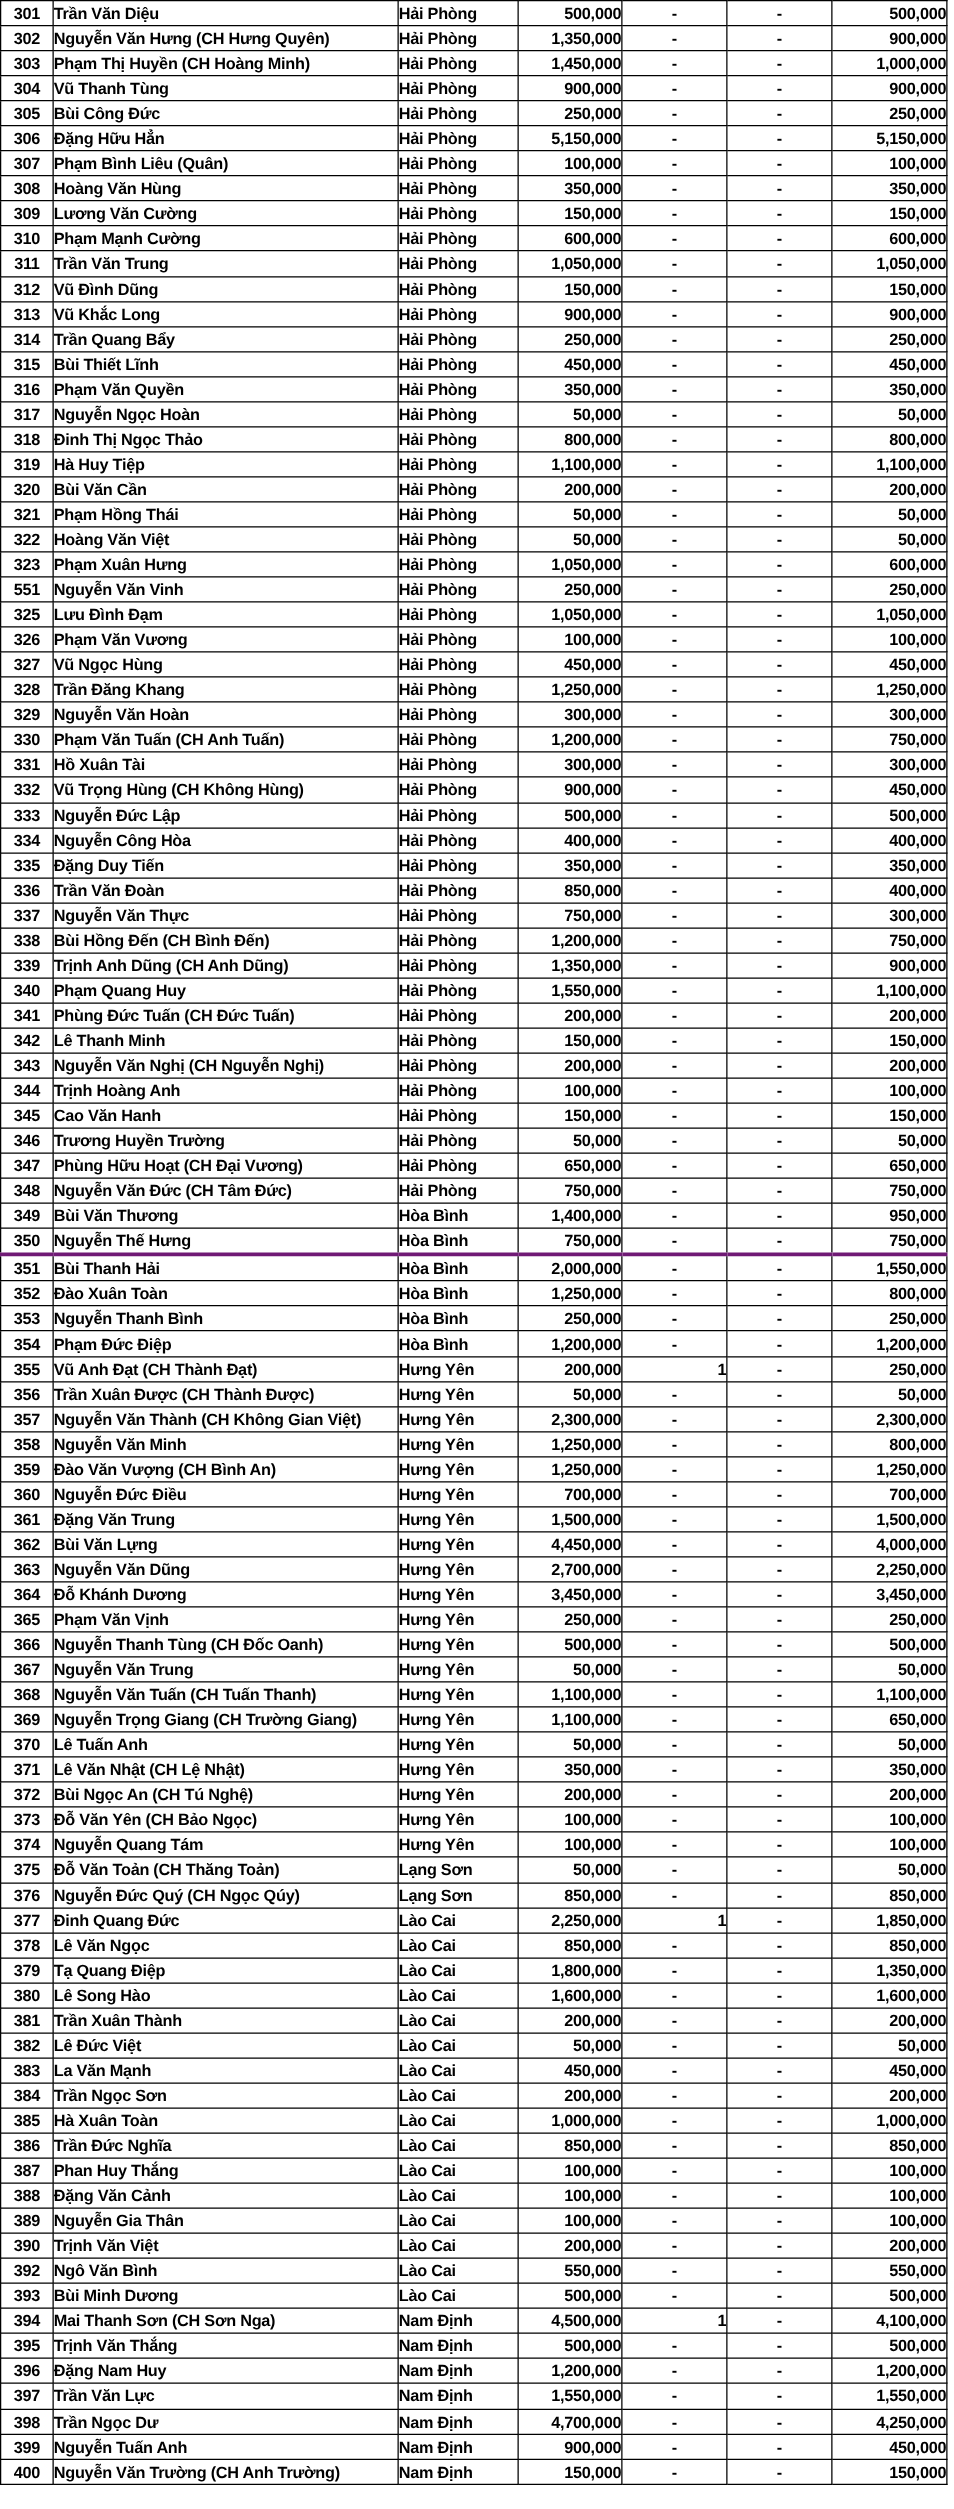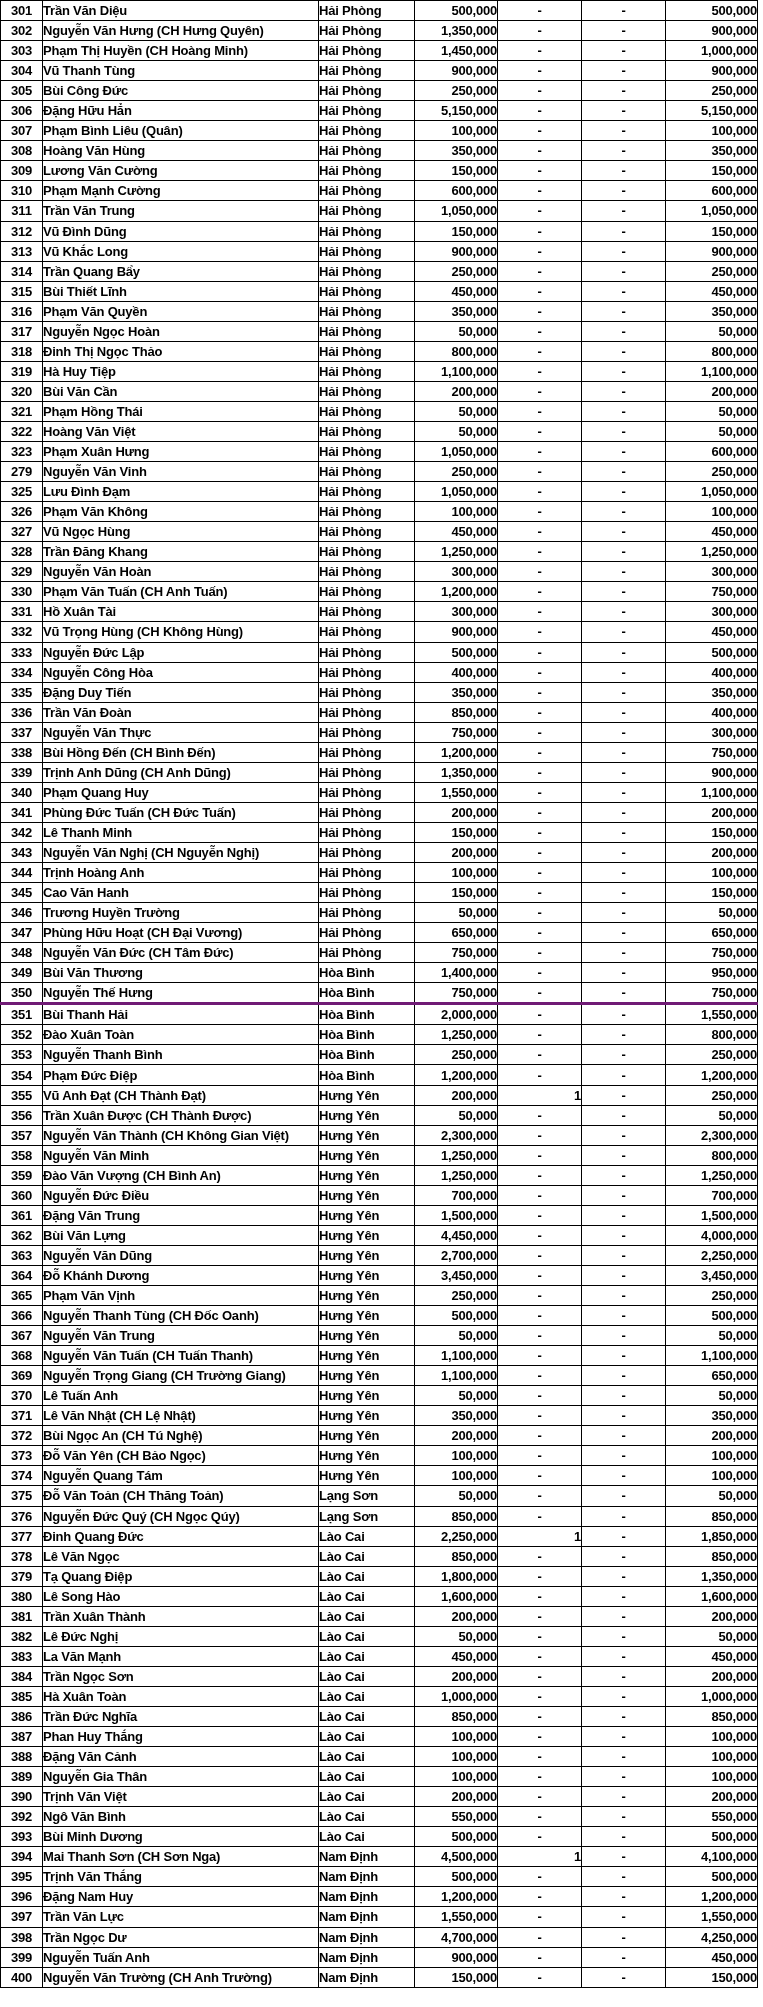--- a/index.html
+++ b/index.html
@@ -251,40 +251,40 @@
       <tr>
         <td class="c-no">323</td>
         <td class="c-name">Phạm Xuân  Hưng</td>
         <td class="c-prov">Hải Phòng</td>
         <td class="c-num">1,050,000</td>
         <td class="c-dash">-</td>
         <td class="c-dash">-</td>
         <td class="c-num">600,000</td>
       </tr>
       <tr>
-        <td class="c-no">279</td>
+        <td class="c-no">551</td>
         <td class="c-name">Nguyễn  Văn Vinh</td>
         <td class="c-prov">Hải Phòng</td>
         <td class="c-num">250,000</td>
         <td class="c-dash">-</td>
         <td class="c-dash">-</td>
         <td class="c-num">250,000</td>
       </tr>
       <tr>
         <td class="c-no">325</td>
         <td class="c-name">Lưu Đình Đạm</td>
         <td class="c-prov">Hải Phòng</td>
         <td class="c-num">1,050,000</td>
         <td class="c-dash">-</td>
         <td class="c-dash">-</td>
         <td class="c-num">1,050,000</td>
       </tr>
       <tr>
         <td class="c-no">326</td>
-        <td class="c-name">Phạm Văn Không</td>
+        <td class="c-name">Phạm Văn Vương</td>
         <td class="c-prov">Hải Phòng</td>
         <td class="c-num">100,000</td>
         <td class="c-dash">-</td>
         <td class="c-dash">-</td>
         <td class="c-num">100,000</td>
       </tr>
       <tr>
         <td class="c-no">327</td>
         <td class="c-name">Vũ Ngọc Hùng</td>
         <td class="c-prov">Hải Phòng</td>
@@ -774,21 +774,21 @@
         <td class="c-no">381</td>
         <td class="c-name">Trần Xuân Thành</td>
         <td class="c-prov">Lào Cai</td>
         <td class="c-num">200,000</td>
         <td class="c-dash">-</td>
         <td class="c-dash">-</td>
         <td class="c-num">200,000</td>
       </tr>
       <tr>
         <td class="c-no">382</td>
-        <td class="c-name">Lê Đức Nghị</td>
+        <td class="c-name">Lê Đức Việt</td>
         <td class="c-prov">Lào Cai</td>
         <td class="c-num">50,000</td>
         <td class="c-dash">-</td>
         <td class="c-dash">-</td>
         <td class="c-num">50,000</td>
       </tr>
       <tr>
         <td class="c-no">383</td>
         <td class="c-name">La Văn Mạnh</td>
         <td class="c-prov">Lào Cai</td>

